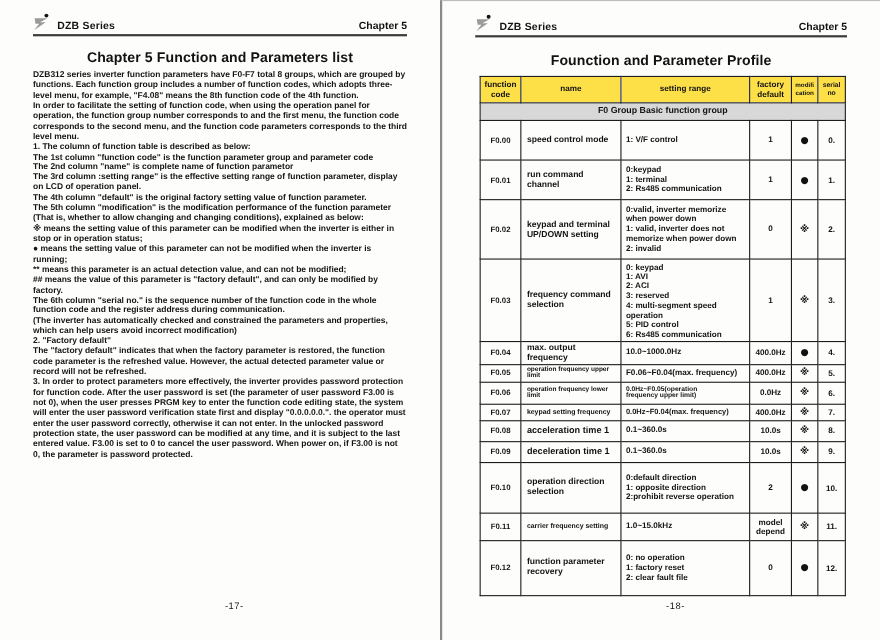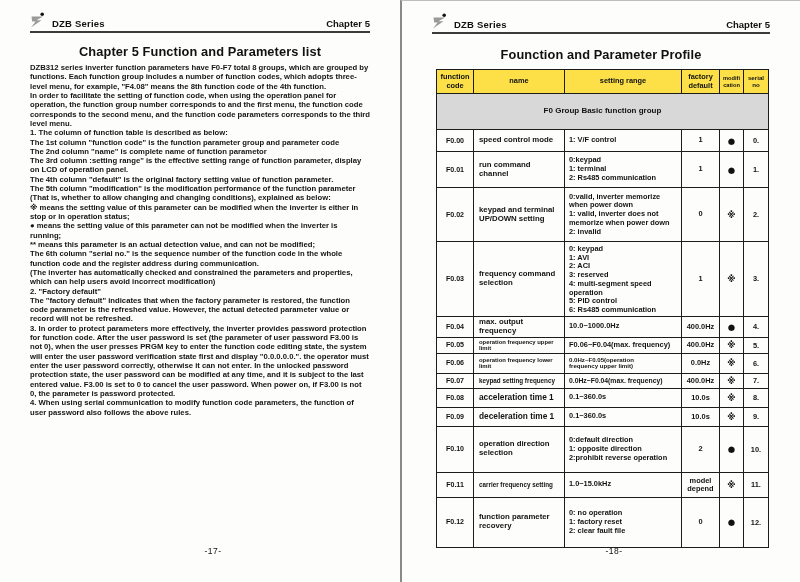--- a/index.html
+++ b/index.html
@@ -45,31 +45,31 @@
     padding:1px 2px;overflow:hidden;vertical-align:middle;
   }
   .fn-table thead th{
     background:#fde047;text-align:center;font-size:7.4px;line-height:1.12;
     white-space:pre-line;padding:2px 0;
   }
   .fn-table thead tr:first-child{height:24px;}
   .fn-table thead th:nth-child(5){font-size:5.7px;}
   .fn-table thead th:nth-child(6){font-size:6.2px;}
   .fn-table th.group{
-    background:#d8d8d8;font-size:8px;height:13px;text-align:center;padding:11px;
+    background:#d8d8d8;font-size:8px;height:13px;text-align:center;padding:1px;
   }
   td.c-code{text-align:center;font-size:7.1px;}
   td.c-name{font-size:7.8px;padding-left:5px;line-height:1.15;}
   td.c-range{font-size:7.4px;padding-left:4px;white-space:pre-line;line-height:1.18;}
   td.c-def{text-align:center;font-size:7.4px;line-height:1.1;}
   td.c-mod{text-align:center;font-size:8.5px;font-family:"DejaVu Sans",sans-serif;}
   td.c-serial{text-align:center;font-size:7.4px;}
 
   
-  tbody tr:nth-child(1){height:22px;}
+  tbody tr:nth-child(1){height:36px;}
   tbody tr:nth-child(2){height:36px;}
   tbody tr:nth-child(3){height:54px;}
   tbody tr:nth-child(4){height:72px;}
   tbody tr:nth-child(4) td.c-range{vertical-align:top;padding-top:3px;}
   tbody tr:nth-child(5),tbody tr:nth-child(6),tbody tr:nth-child(8){height:15px;}
   tbody tr:nth-child(7){height:20px;}
   tbody tr:nth-child(9),tbody tr:nth-child(10){height:19px;}
   tbody tr:nth-child(11){height:46px;}
   tbody tr:nth-child(12){height:25px;}
   tbody tr:nth-child(13){height:50px;}
@@ -106,26 +106,26 @@
           <p>In order to facilitate the setting of function code, when using the operation panel for operation, the function group number corresponds to and the first menu, the function code corresponds to the second menu, and the function code parameters corresponds to the third level menu.</p>
           <p>1. The column of function table is described as below:</p>
           <p>The 1st column "function code" is the function parameter group and parameter code</p>
           <p>The 2nd column "name" is complete name of function parametor</p>
           <p>The 3rd column :setting range" is the effective setting range of function parameter, display on LCD of operation panel.</p>
           <p>The 4th column "default" is the original factory setting value of function parameter.</p>
           <p>The 5th column "modification" is the modification performance of the function parameter (That is, whether to allow changing and changing conditions), explained as below:</p>
           <p>※ means the setting value of this parameter can be modified when the inverter is either in stop or in operation status;</p>
           <p>● means the setting value of this parameter can not be modified when the inverter is running;</p>
           <p>** means this parameter is an actual detection value, and can not be modified;</p>
+          <p>## means the value of this parameter is "factory default", and can only be modified by factory.</p>
           <p>The 6th column "serial no." is the sequence number of the function code in the whole function code and the register address during communication.</p>
           <p>(The inverter has automatically checked and constrained the parameters and properties, which can help users avoid incorrect modification)</p>
           <p>2. "Factory default"</p>
           <p>The "factory default" indicates that when the factory parameter is restored, the function code parameter is the refreshed value. However, the actual detected parameter value or record will not be refreshed.</p>
           <p>3. In order to protect parameters more effectively, the inverter provides password protection for function code. After the user password is set (the parameter of user password F3.00 is not 0), when the user presses PRGM key to enter the function code editing state, the system will enter the user password verification state first and display "0.0.0.0.0.". the operator must enter the user password correctly, otherwise it can not enter. In the unlocked password protection state, the user password can be modified at any time, and it is subject to the last entered value. F3.00 is set to 0 to cancel the user password. When power on, if F3.00 is not 0, the parameter is password protected.</p>
-          <p>4. When using serial communication to modify function code parameters, the function of user password also follows the above rules.</p>
         </div>
     </div>
     <div class="page-num">-17-</div>
   </div>
 
   <div class="page page-right">
     <div class="page-inner">
       <div class="page-header">
         <div class="brand">
           <svg class="logo" viewBox="0 0 19 17">

